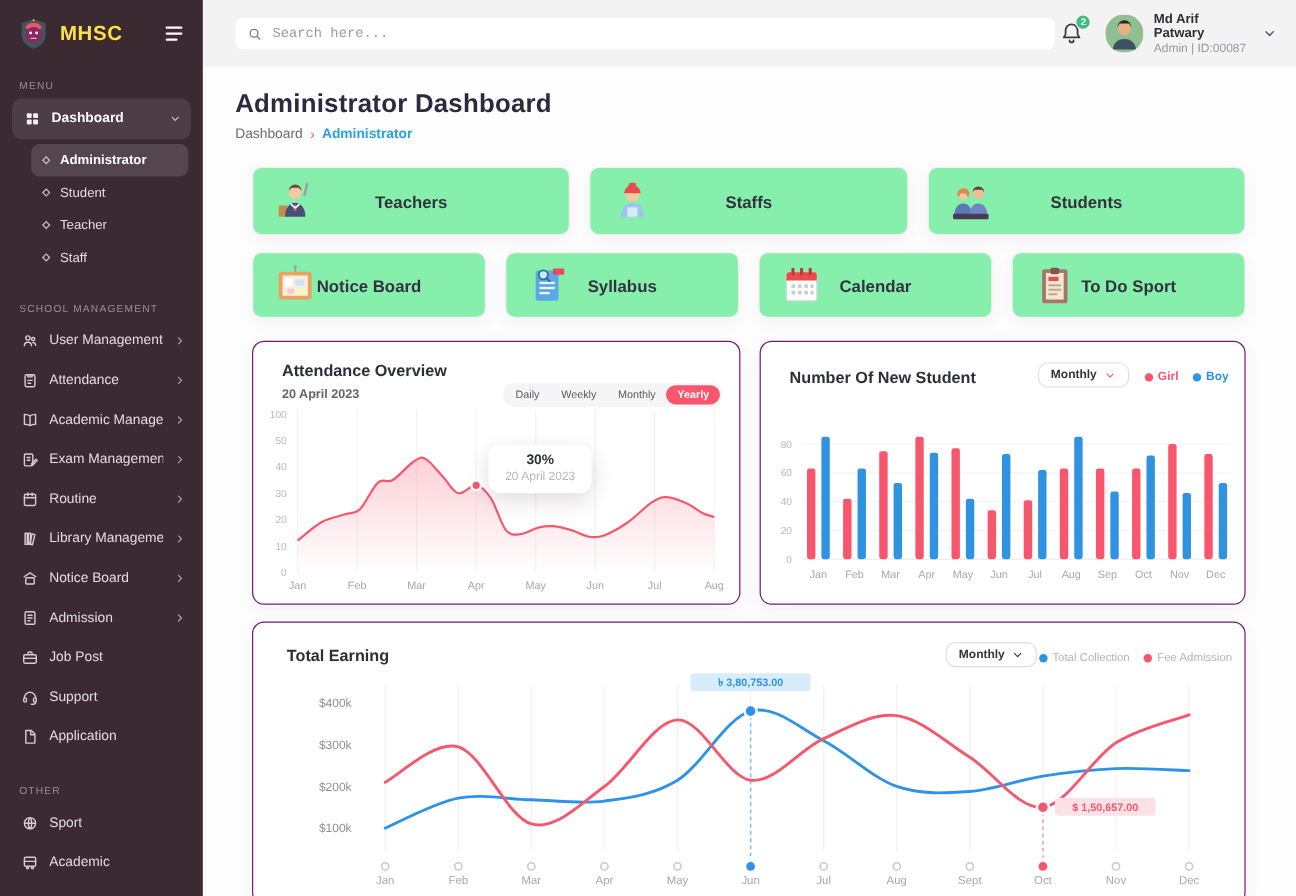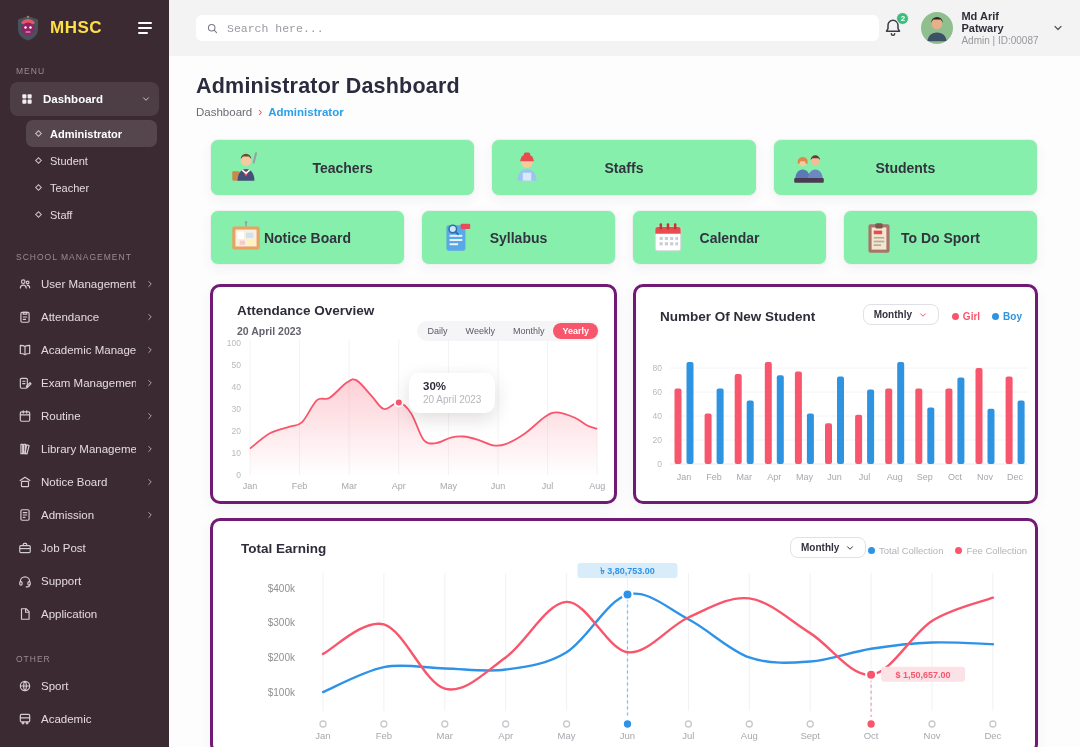--- a/index.html
+++ b/index.html
@@ -63,22 +63,22 @@
   .cards-4 { grid-template-columns:repeat(4,1fr); margin-top:14px; }
   .card { position:relative; background:#86efac; border:1px solid #F2EFF1; border-radius:8px;
     height:57px; box-shadow:0 4px 12px rgba(70,45,60,.05); display:flex; align-items:center;
     justify-content:center; cursor:pointer; }
   .cards-4 .card { height:55px; }
   .card .illus { position:absolute; left:16px; top:50%; transform:translateY(-50%);
     width:38px; height:40px; }
   .card .card-label { font-size:14px; font-weight:bold; color:#33333F; }
 
   .charts-row { display:flex; gap:16px; margin:19px 0 0 14px; height:220px; }
-  .panel { position:relative; background:#fff; border:3px solid #701a75; border-radius:10px;
-    box-shadow:0 4px 14px rgba(70,45,60,.05); }
+  .panel { position:relative; background:#fff; border:1px solid #701a75; border-radius:10px;
+    box-shadow:0 4px 14px rgba(70,45,60,.05);text-align:center; }
   .panel h2 { font-size:13.5px; font-weight:bold; color:#2E2E3A; }
   .att-panel { width:407px; flex:none; }
   .stu-panel { flex:1; }
   .earn-panel { margin:14px 0 0 14px; height:236px; }
 
   .att-title { position:absolute; left:24px; top:16px; }
   .att-date { position:absolute; left:24px; top:38px; font-size:10.5px; font-weight:bold; color:#64646E; }
   .pills { position:absolute; right:14px; top:34px; display:flex; align-items:center;
     background:#F5F5F7; border-radius:12px; padding:2px; }
   .pill { font-size:9px; color:#5A5A64; padding:3px 9px; border-radius:10px; cursor:pointer; }
@@ -685,21 +685,21 @@
             <use href="#chevron-down-icon"></use>
           </svg>
       </div>
       <div class="legend earn-legend" id="earnLegend">
           <span class="leg-item">
             <span class="leg-dot" style="background: rgb(46, 147, 232);"></span>
             <span>Total Collection</span>
           </span>
           <span class="leg-item">
             <span class="leg-dot" style="background: rgb(248, 86, 108);"></span>
-            <span>Fee Collection</span>
+            <span>Fee Admission</span>
           </span>
         </div>
       <svg id="earnChart" class="chart-svg" width="828" height="236" style="left:0;top:0">
           <line x1="110" y1="52" x2="110" y2="190" stroke="#F1F1F4" stroke-width="1"></line>
           <line x1="170.9" y1="52" x2="170.9" y2="190" stroke="#F1F1F4" stroke-width="1"></line>
           <line x1="231.8" y1="52" x2="231.8" y2="190" stroke="#F1F1F4" stroke-width="1"></line>
           <line x1="292.7" y1="52" x2="292.7" y2="190" stroke="#F1F1F4" stroke-width="1"></line>
           <line x1="353.6" y1="52" x2="353.6" y2="190" stroke="#F1F1F4" stroke-width="1"></line>
           <line x1="414.5" y1="52" x2="414.5" y2="190" stroke="#F1F1F4" stroke-width="1"></line>
           <line x1="475.4" y1="52" x2="475.4" y2="190" stroke="#F1F1F4" stroke-width="1"></line>

